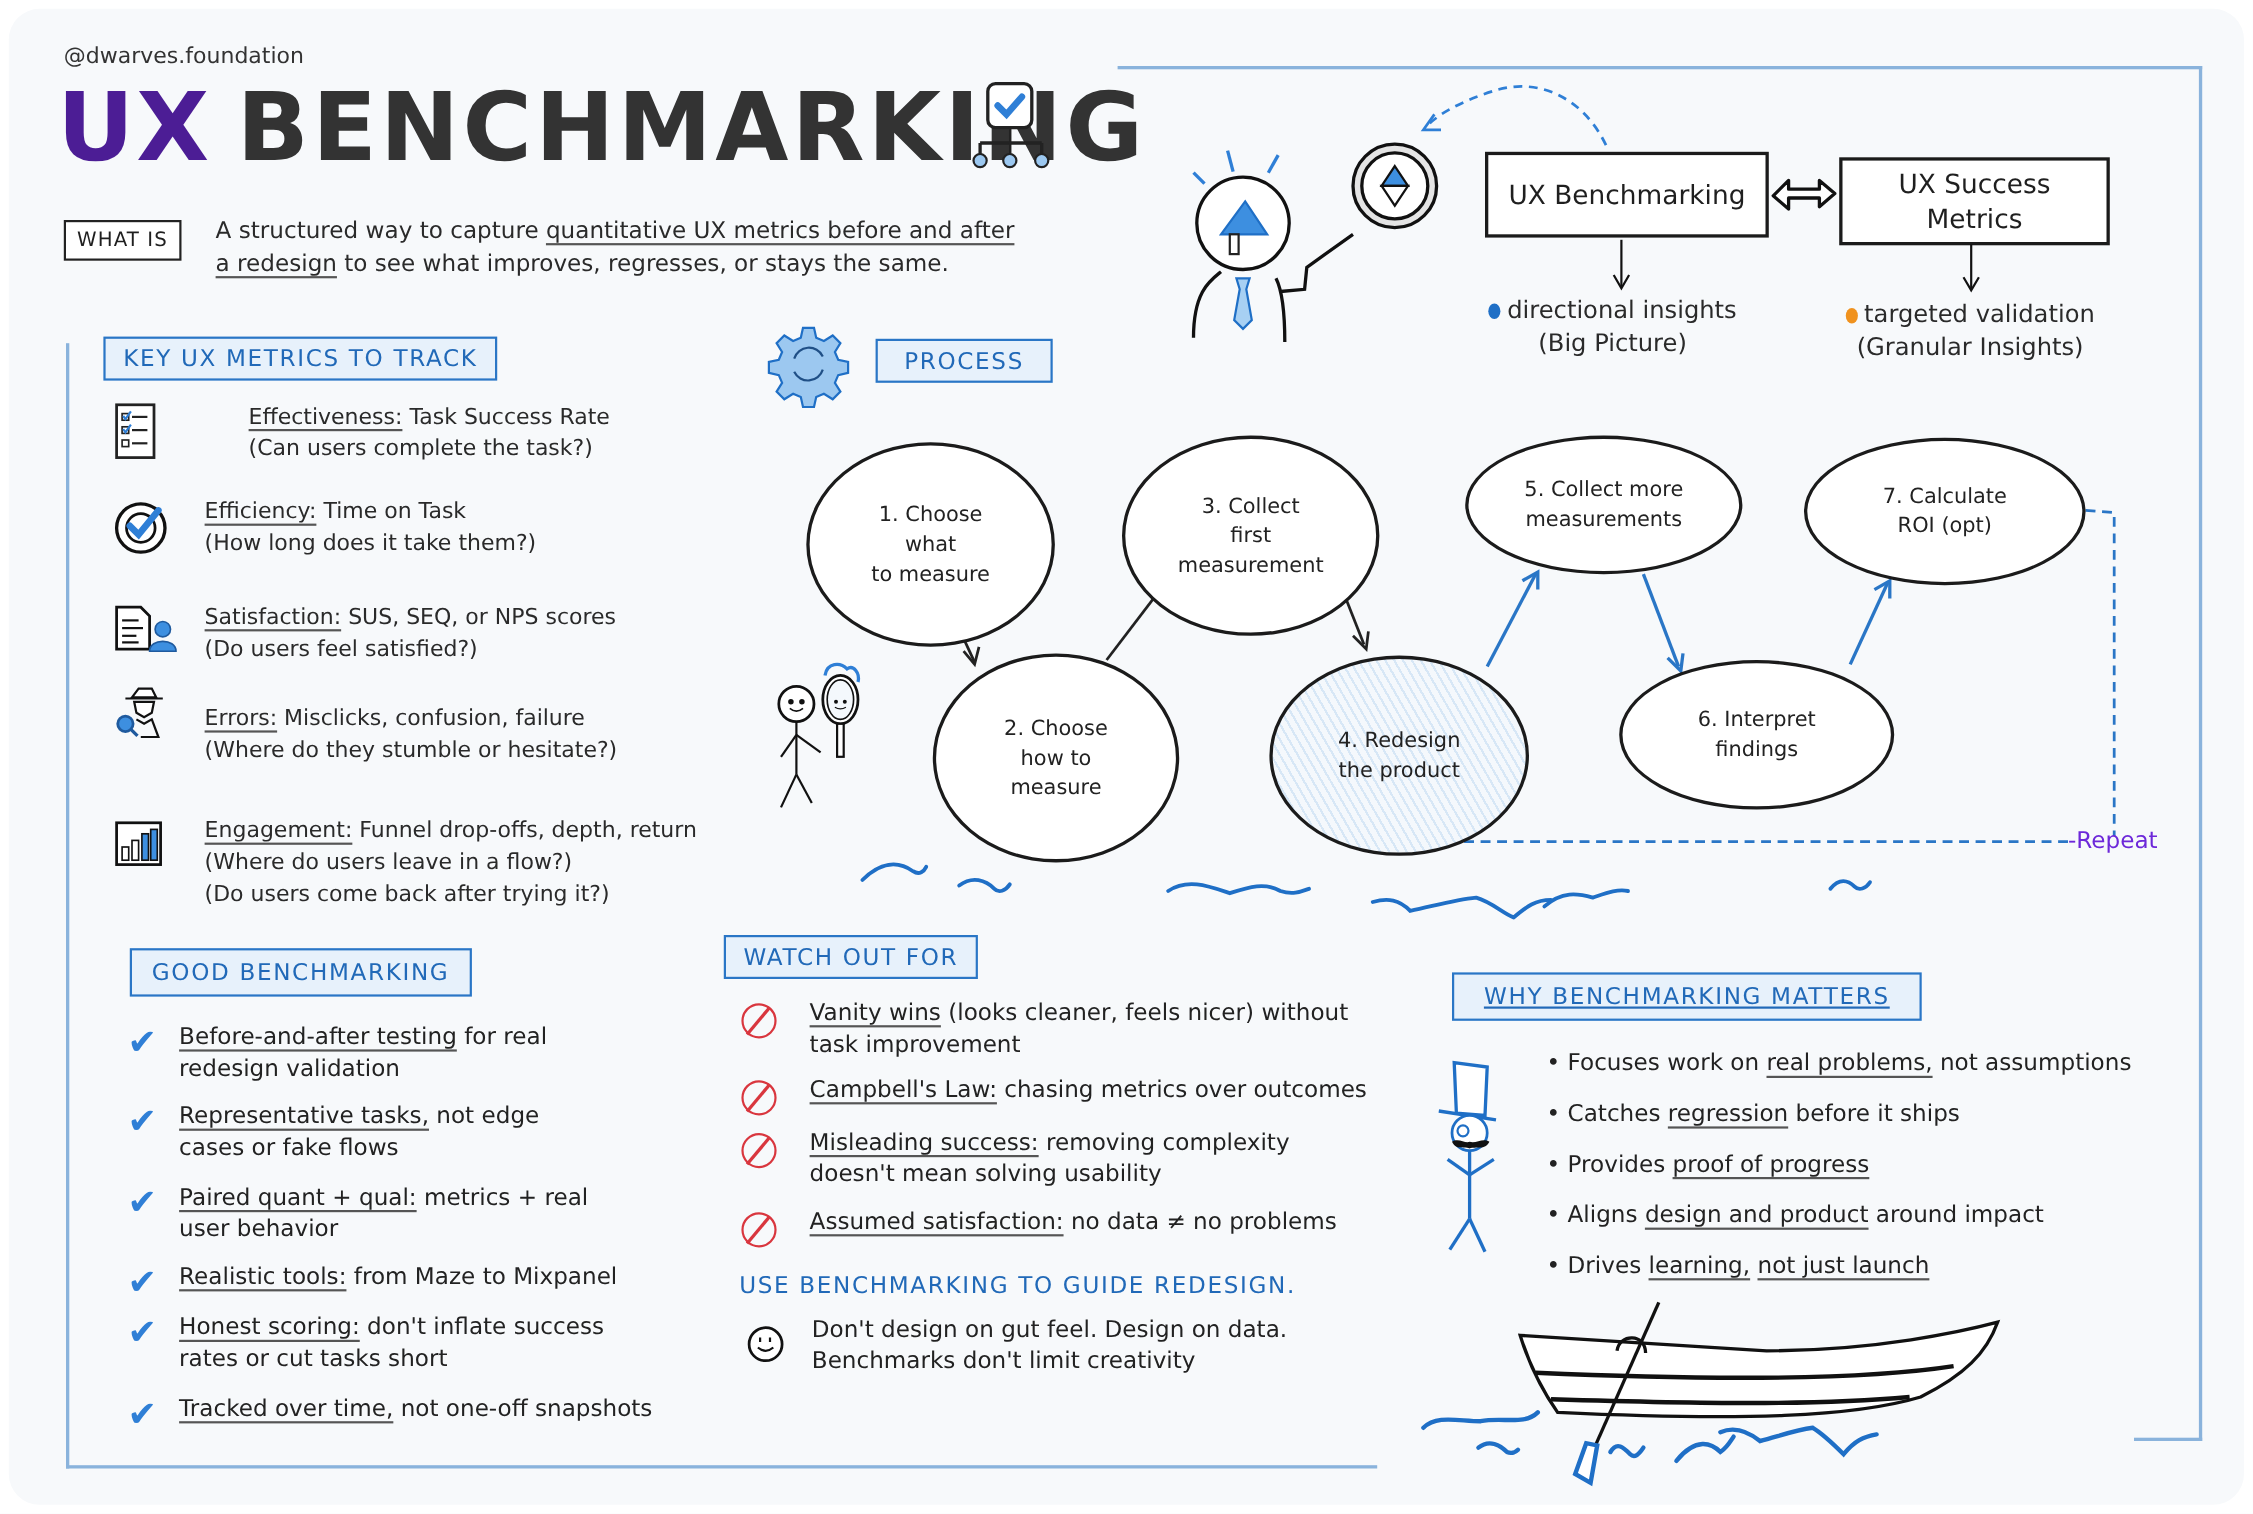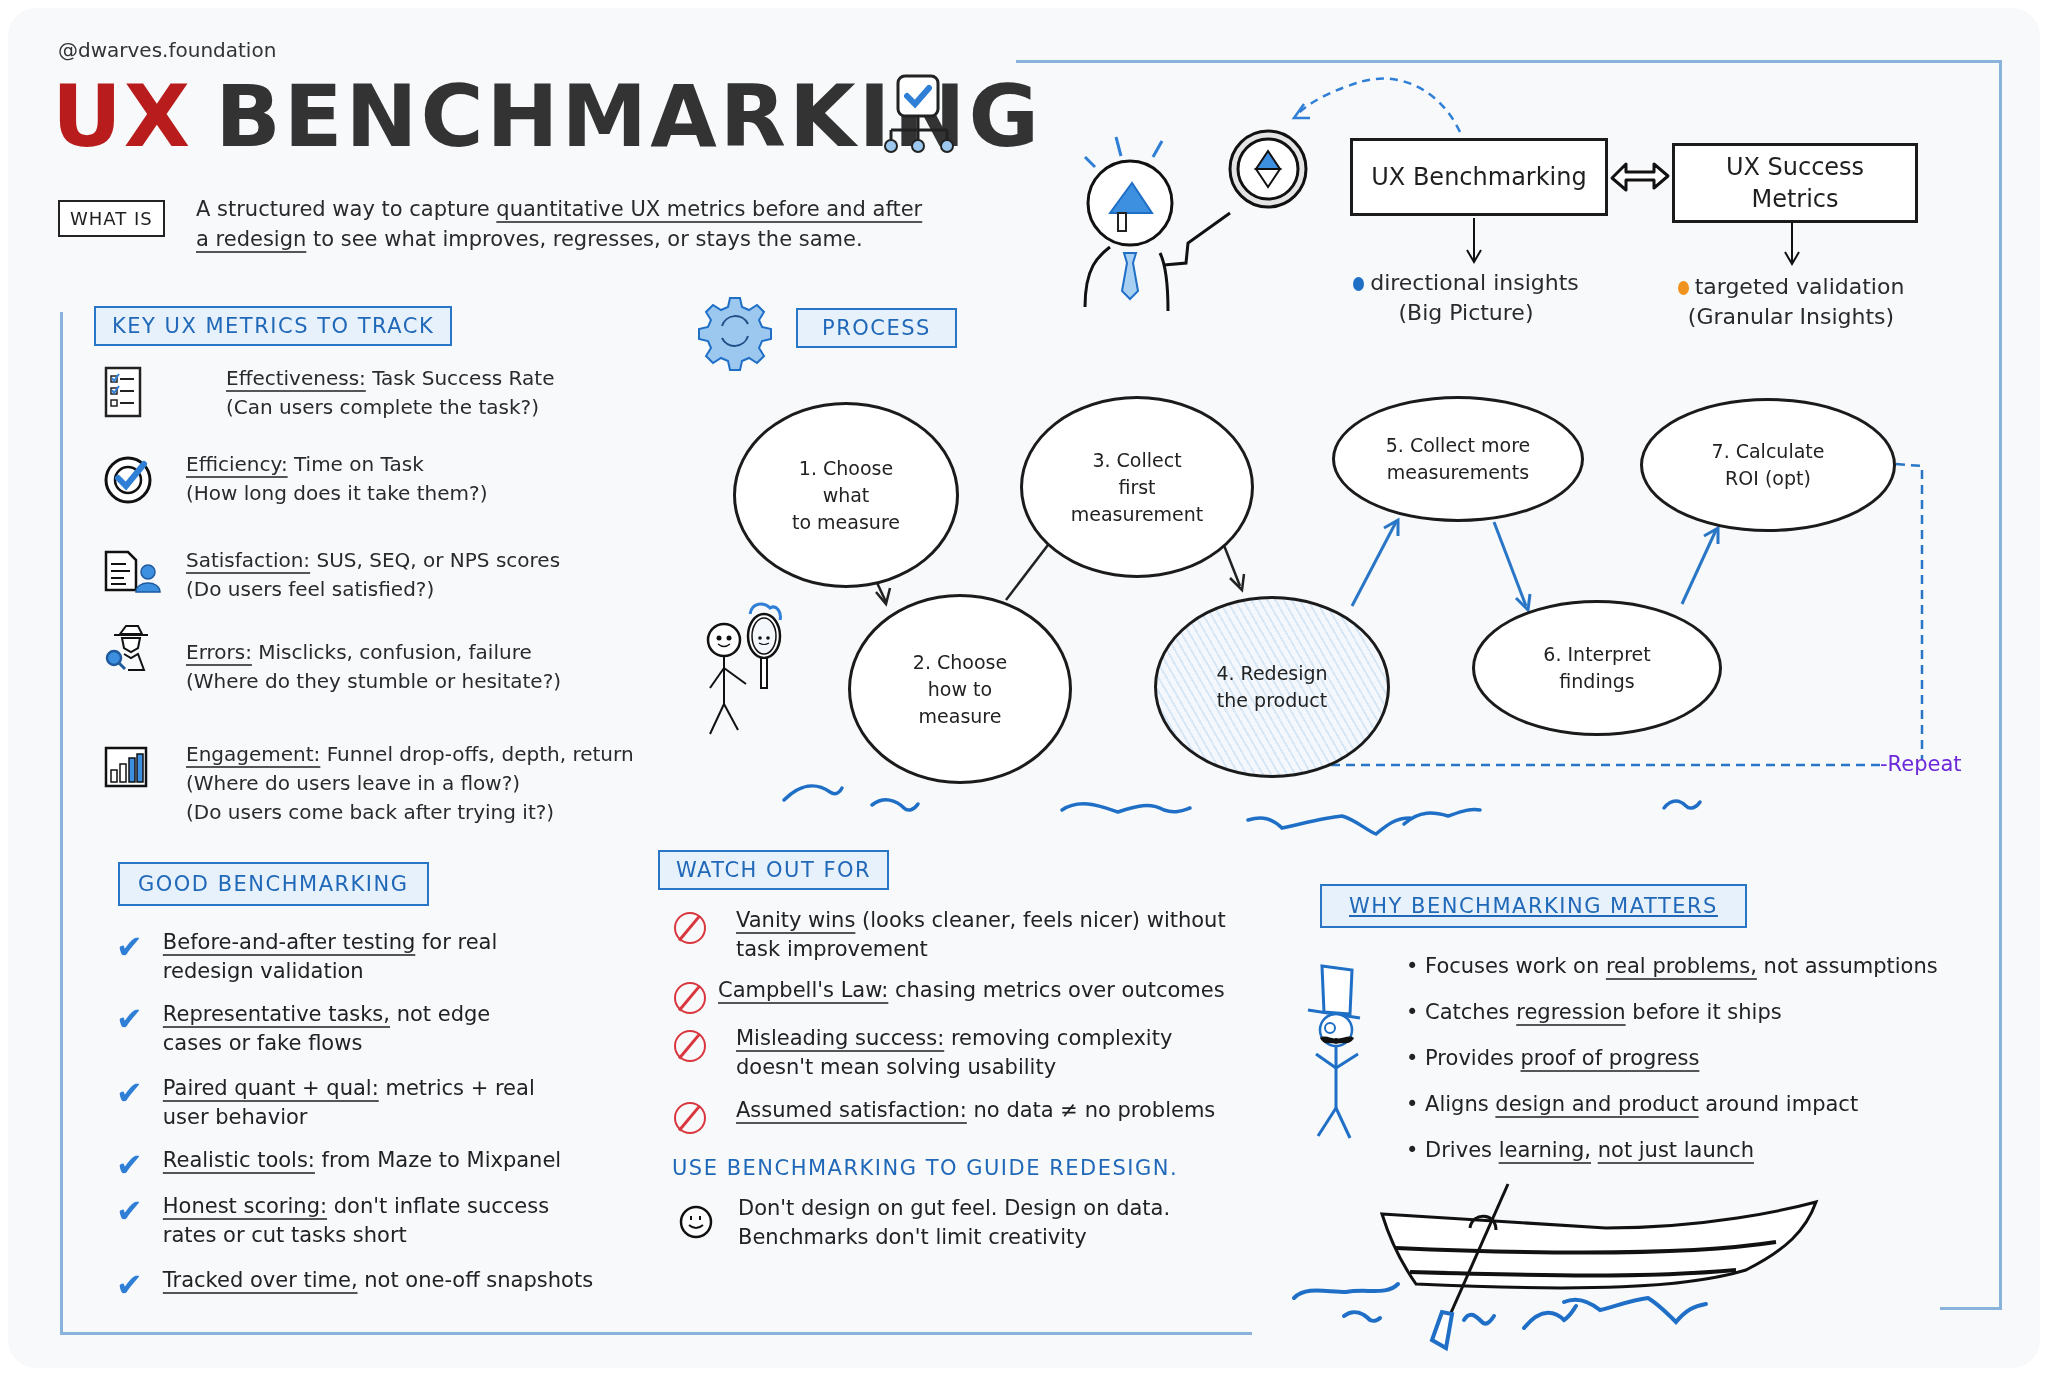--- a/index.html
+++ b/index.html
@@ -4,21 +4,21 @@
 <style>
   html, body { margin:0; padding:0; }
   body {
     width:2048px; height:1376px; background:#ffffff; position:relative; overflow:hidden;
     font-family:"DejaVu Sans", sans-serif; color:#1f1f1f;
   }
   .canvas { position:absolute; left:8px; top:8px; width:2032px; height:1360px; background:#f7f9fb; border-radius:28px; }
   .abs { position:absolute; }
   .frame-line { position:absolute; background:#8ab3dc; }
   .handle { font-size:20px; color:#333; }
-  .title-ux { font-size:86px; font-weight:bold; color:#b91c1c; letter-spacing:2px; }
+  .title-ux { font-size:86px; font-weight:bold; color:#4c1d95; letter-spacing:2px; }
   .title-main { font-size:86px; font-weight:bold; color:#333; letter-spacing:3px; }
   .whatis-box { border:2px solid #222; padding:6px 10px; font-size:18px; letter-spacing:1px; background:#fff; }
   .desc { font-size:21px; line-height:30px; color:#2a2a2a; }
   .u { text-decoration:underline; text-decoration-color:#555; text-underline-offset:5px; }
   .section-tag { border:2px solid #2a76c6; background:#e7f1fb; color:#2169b8; font-size:21px; letter-spacing:1.5px; padding:6px 16px; }
   .metric { font-size:20px; line-height:29px; color:#2a2a2a; }
   .ellipse { position:absolute; border:3px solid #1b1b1b; border-radius:50%; background:#fff; display:flex; align-items:center; justify-content:center; text-align:center; font-size:19px; line-height:27px; color:#222; }
   .ellipse.hatched { background: repeating-linear-gradient(60deg, #d7e7f6 0 2px, #f4f8fc 2px 7px); }
   .box-big { position:absolute; border:3px solid #1b1b1b; background:#fff; display:flex; align-items:center; justify-content:center; text-align:center; font-size:24px; line-height:32px; }
   .bullet-list-item { font-size:21px; line-height:29px; color:#222; }
@@ -316,21 +316,21 @@
     <div class="bullet-list-item"><span class="u">Tracked over time,</span><span> not one-off snapshots</span></div>
   </div>
 </div>
 
 <div class="abs section-tag" style="left:658px; top:850px;">WATCH OUT FOR</div>
 <div class="abs" style="left:674px; top:906px; width:600px;">
   <div style="display:flex; gap:30px; height:70px;">
     <div class="no-icon" style="flex:0 0 auto; margin-top:6px;"></div>
     <div class="bullet-list-item"><span class="u">Vanity wins</span><span> (looks cleaner, feels nicer) without</span><br><span>task improvement</span></div>
   </div>
-  <div style="display:flex; gap:12px; height:48px;">
+  <div style="display:flex; gap:30px; height:48px;">
     <div class="no-icon" style="flex:0 0 auto; margin-top:6px;"></div>
     <div class="bullet-list-item"><span class="u">Campbell's Law:</span><span> chasing metrics over outcomes</span></div>
   </div>
   <div style="display:flex; gap:30px; height:72px;">
     <div class="no-icon" style="flex:0 0 auto; margin-top:6px;"></div>
     <div class="bullet-list-item"><span class="u">Misleading success:</span><span> removing complexity</span><br><span>doesn't mean solving usability</span></div>
   </div>
   <div style="display:flex; gap:30px; height:48px;">
     <div class="no-icon" style="flex:0 0 auto; margin-top:6px;"></div>
     <div class="bullet-list-item"><span class="u">Assumed satisfaction:</span><span> no data ≠ no problems</span></div>

